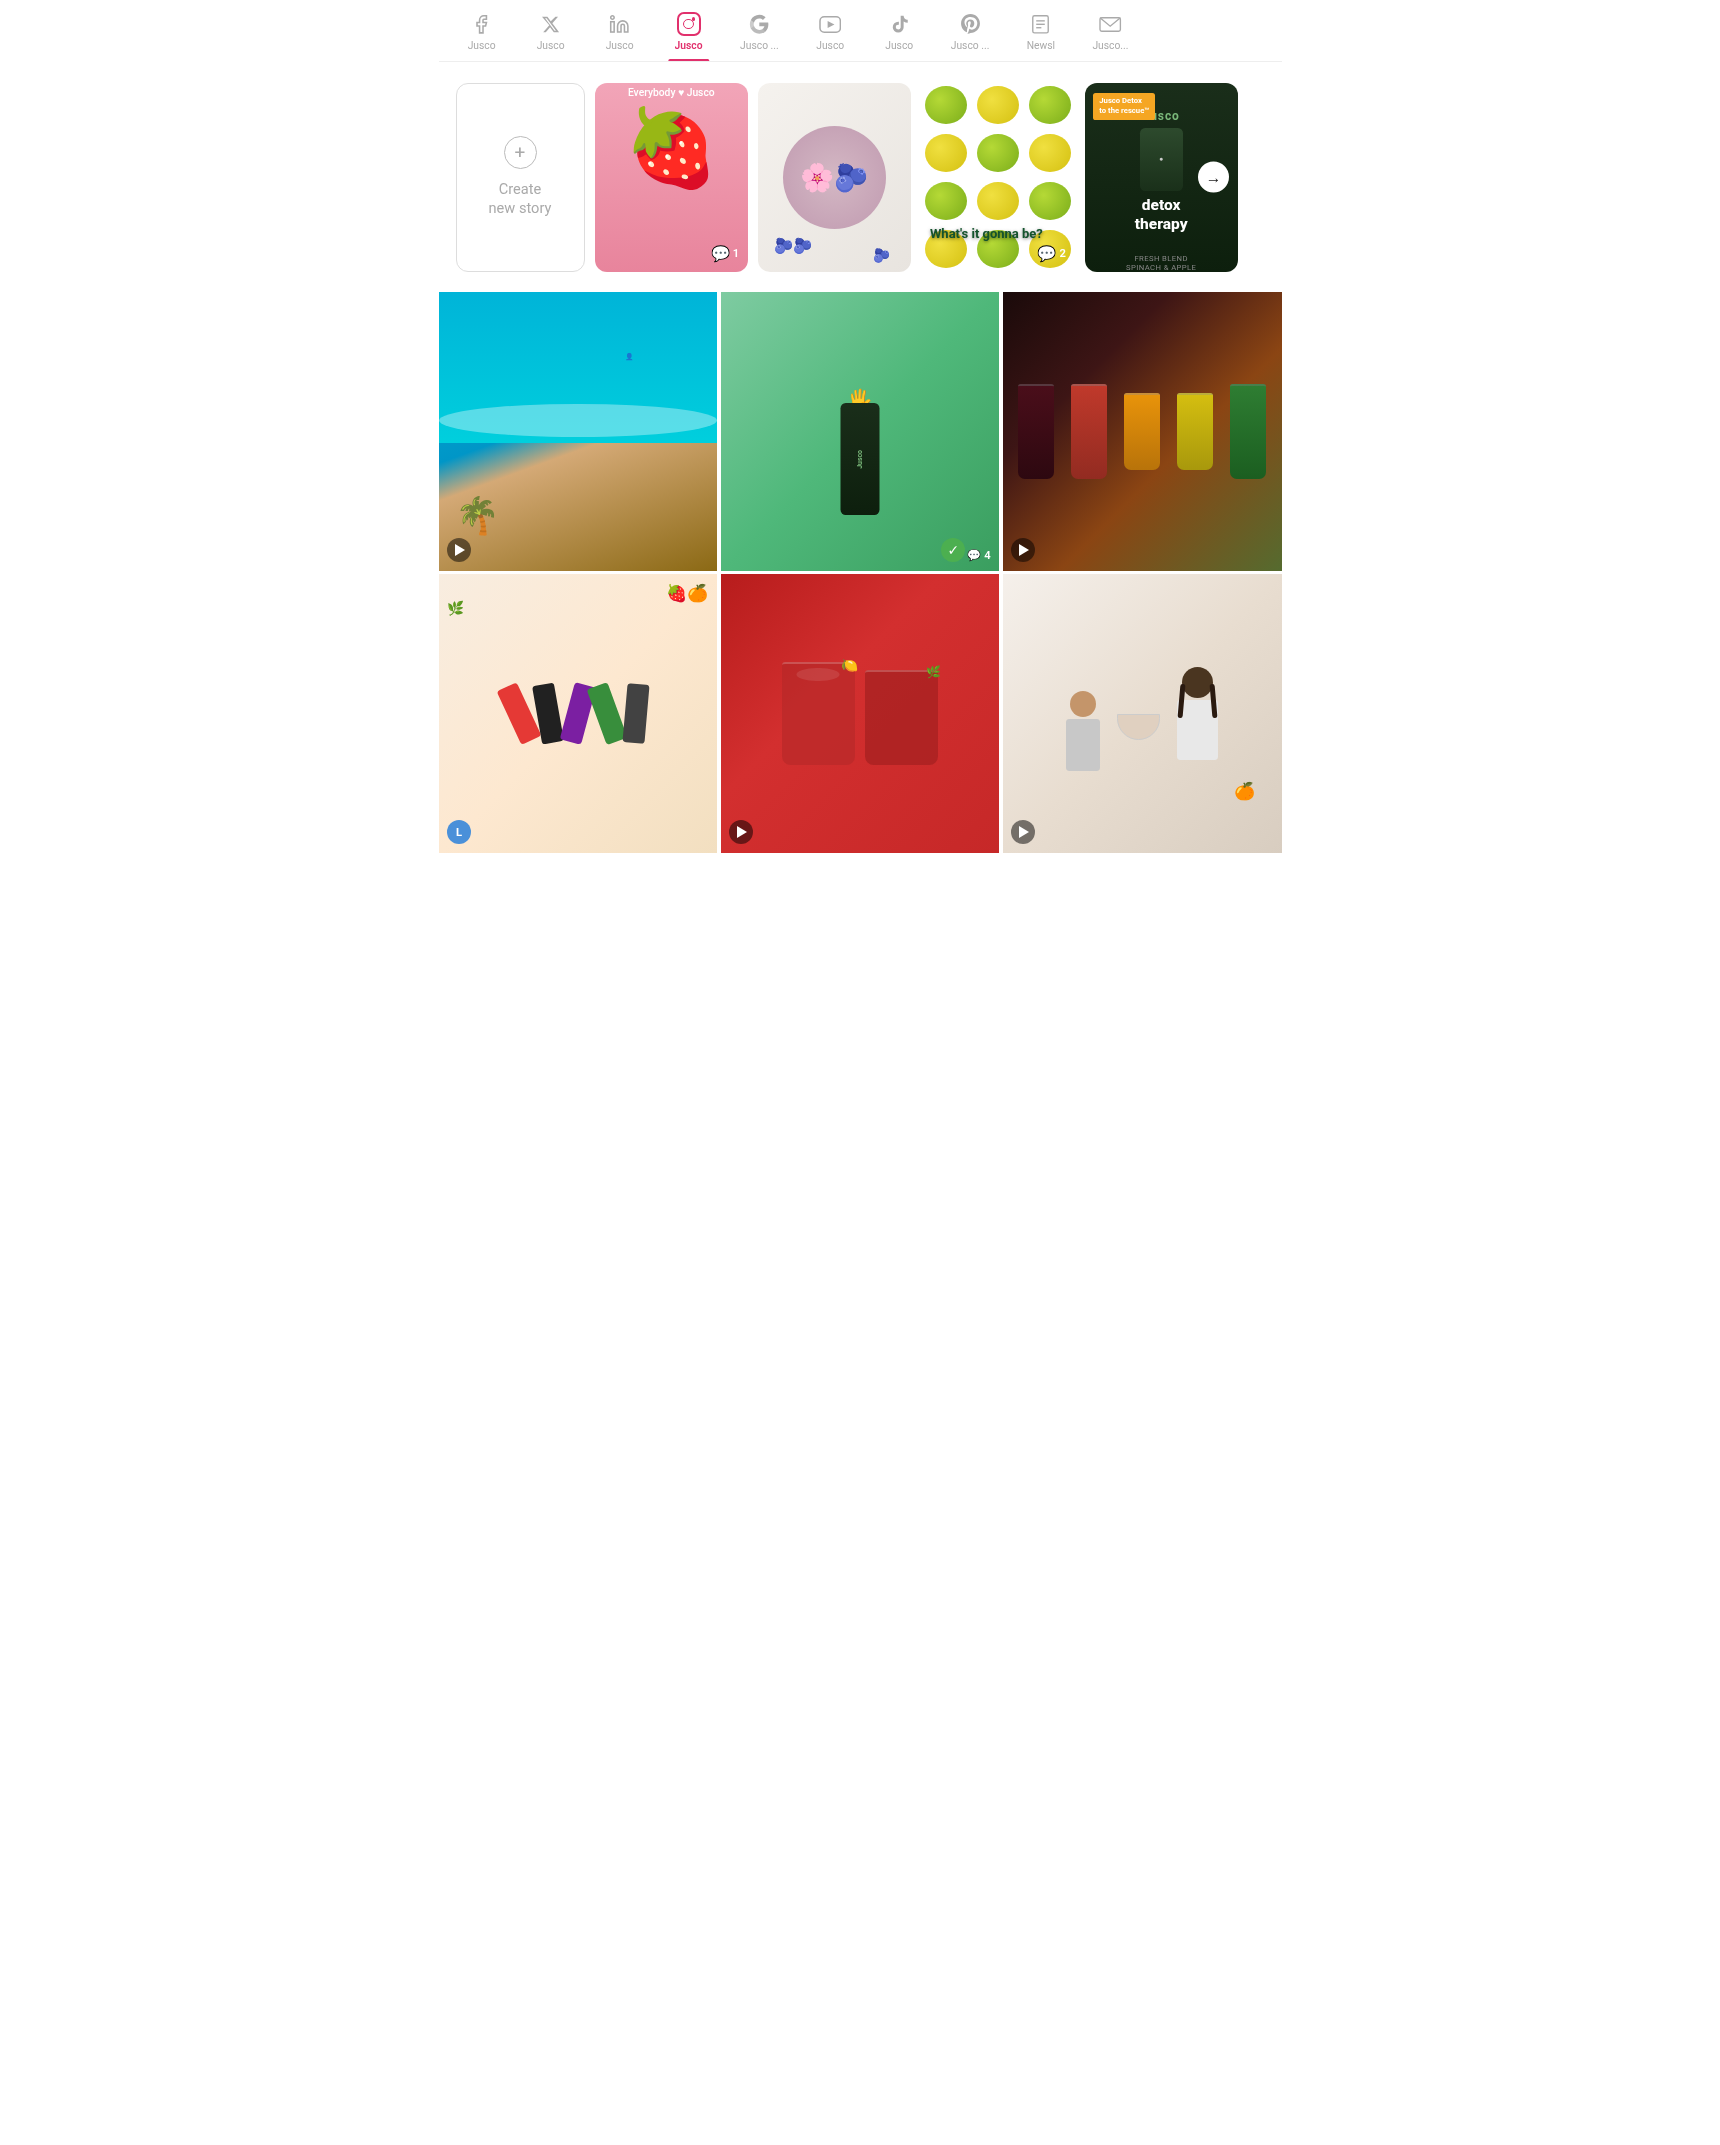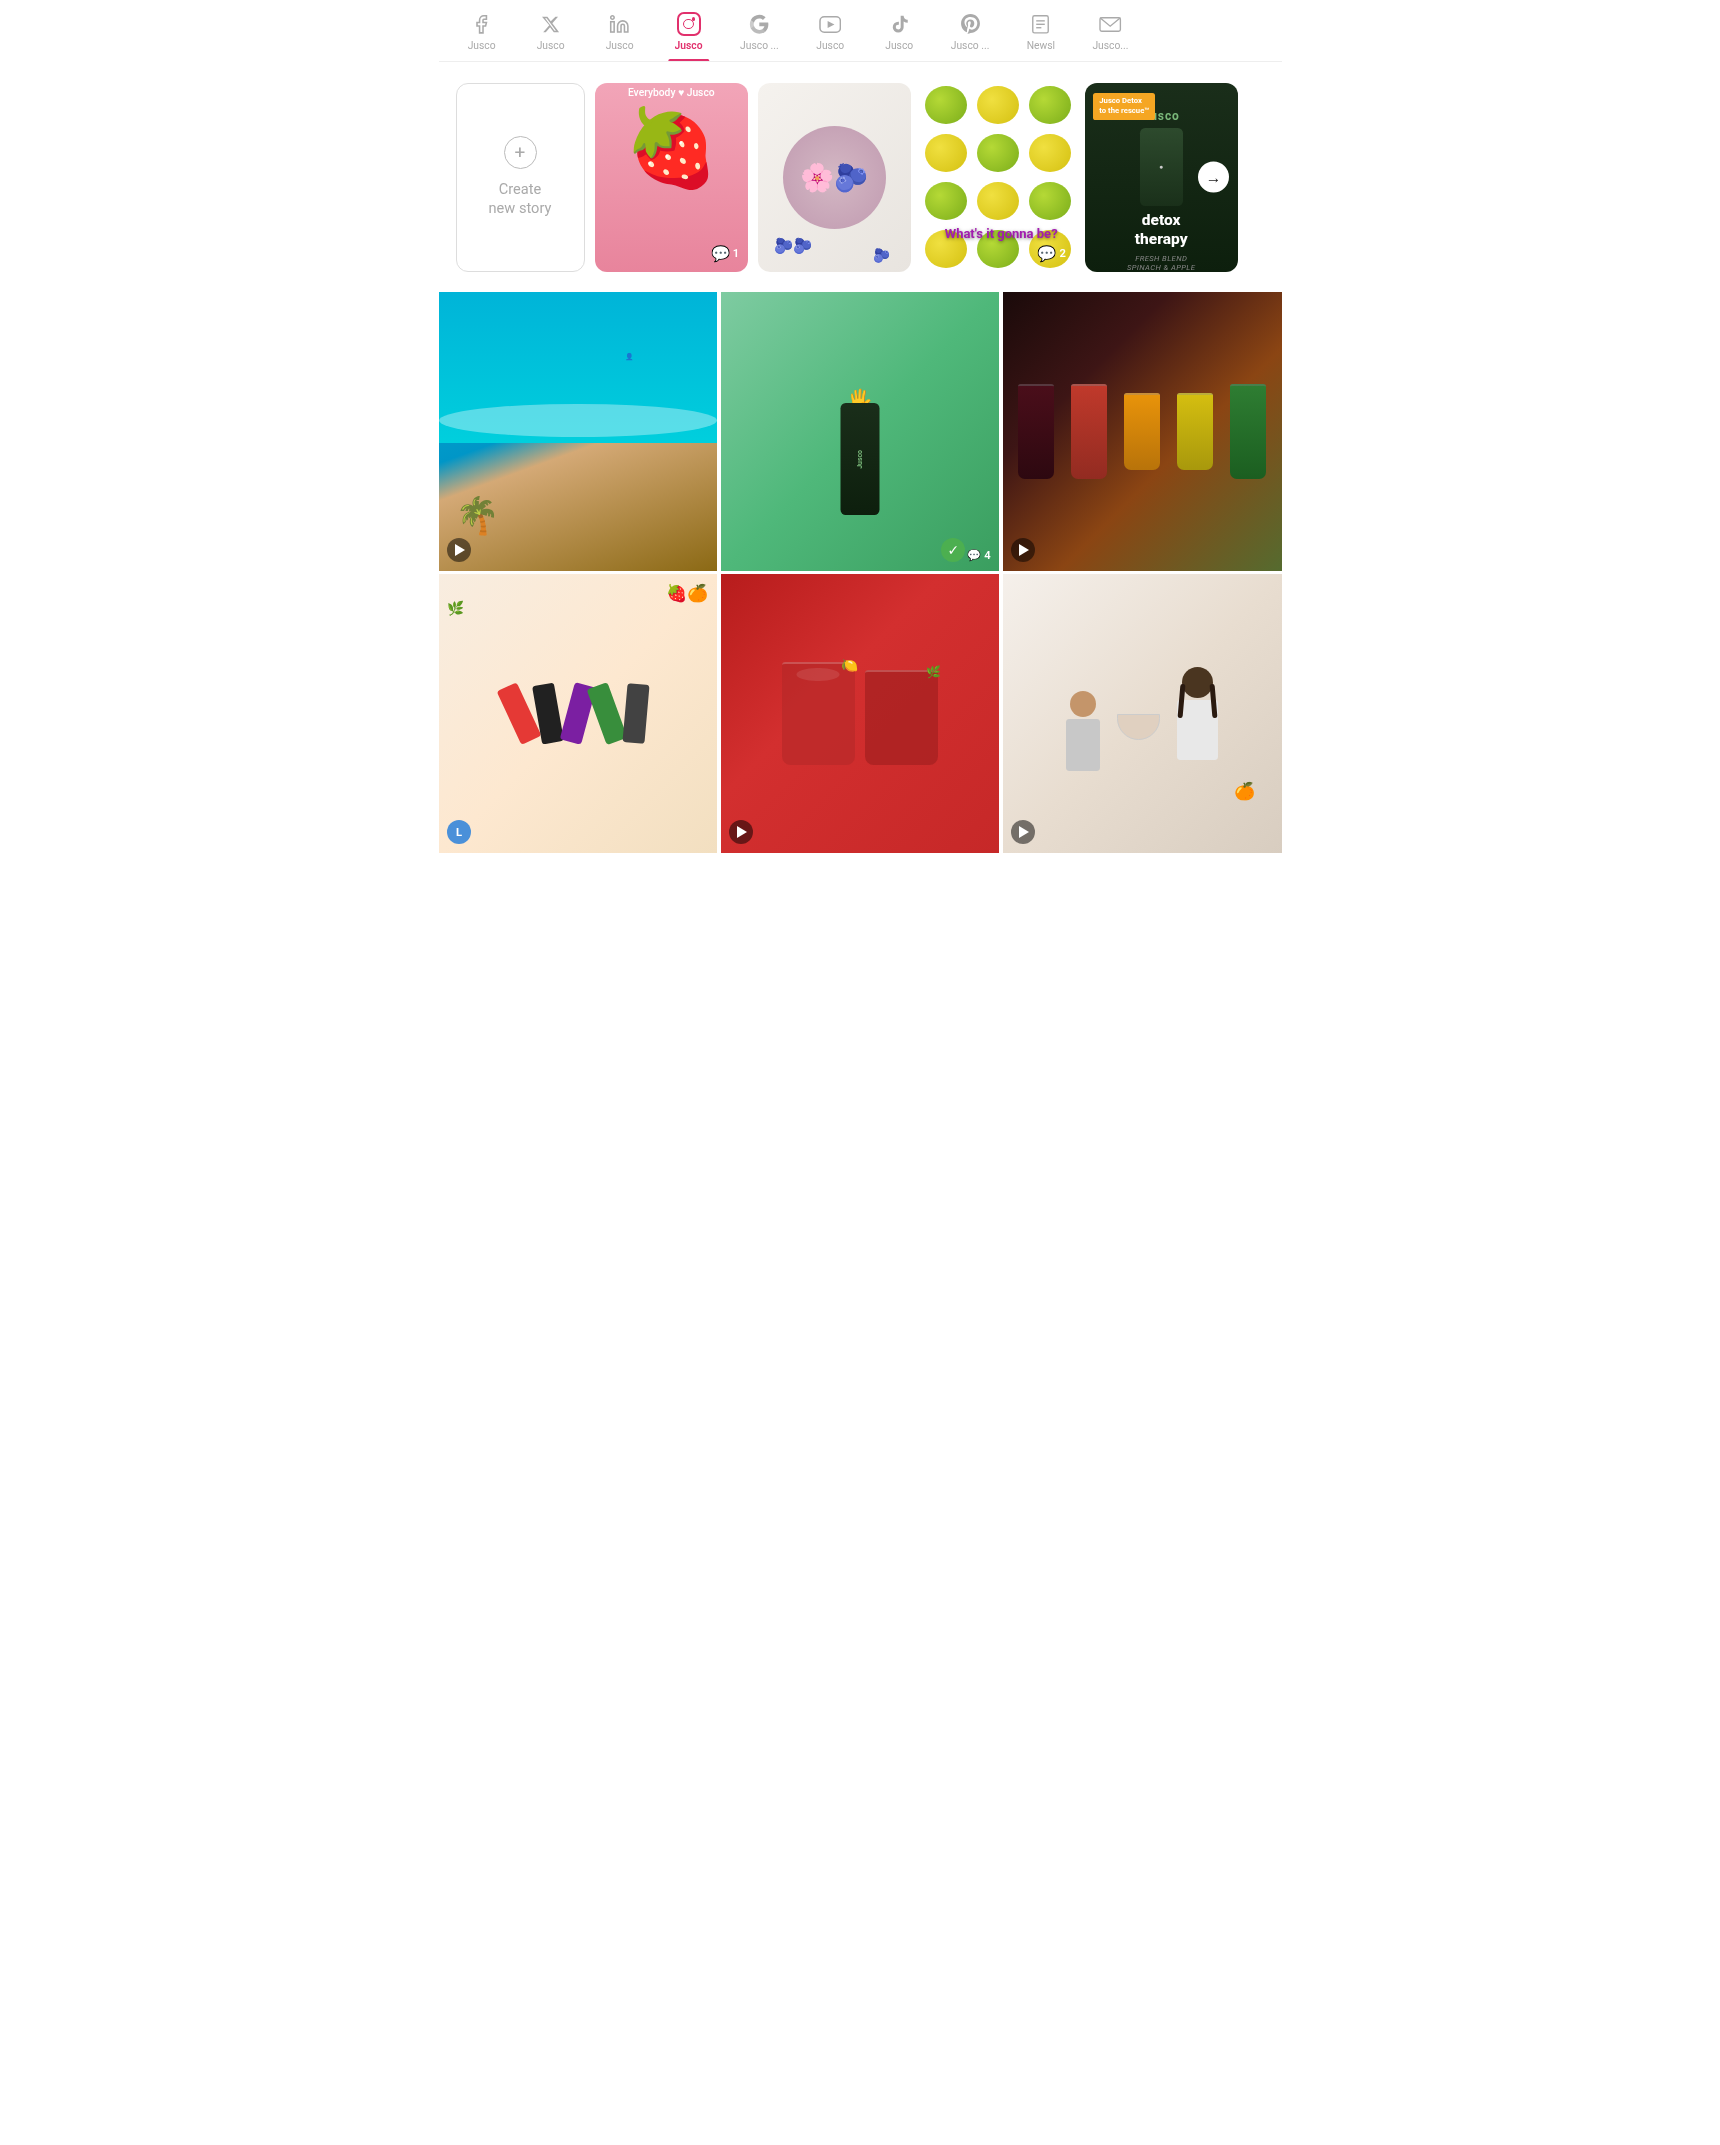--- a/index.html
+++ b/index.html
@@ -432,39 +432,39 @@
           <div class="fruit-cell fruit-lime"></div>
           <div class="fruit-cell fruit-lemon"></div>
           <div class="fruit-cell fruit-lime"></div>
           <div class="fruit-cell fruit-lemon"></div>
           <div class="fruit-cell fruit-lime"></div>
           <div class="fruit-cell fruit-lemon"></div>
           <div class="fruit-cell fruit-lime"></div>
           <div class="fruit-cell fruit-lemon"></div>
         </div>
 
-        <div style="position:absolute;bottom:31px;left:8.6px;right:2px;color:#a21caf;font-size:13px;font-weight:700;text-shadow:0 0.9px 3.4px rgba(0,0,0,0.5);text-align:center;">What's it gonna be?</div>
+        <div style="position:absolute;bottom:31px;left:8.6px;right:2px;color:#14532d;font-size:13px;font-weight:700;text-shadow:0 0.9px 3.4px rgba(0,0,0,0.5);">What's it gonna be?</div>
       </div>
       <div class="story-comment-badge">
         <span class="story-comment-icon">💬</span>
         <span>2</span>
       </div>
     </div>
 
     <div class="story-img-card">
       <div style="width:100%;height:100%;background:linear-gradient(180deg,#1a2e1a 0%,#0d1f0d 100%);position:relative;display:flex;flex-direction:column;align-items:center;justify-content:center;">
 
         <div style="position:absolute;top:10.3px;left:8.6px;background:#f5a623;color:#fff;font-size:7.7px;font-weight:700;padding:3.4px 6px;border-radius:2.6px;line-height:1.3;">Jusco Detox<br>to the rescue™</div>
 
         <div style="font-size:12px;color:#7ab87a;font-weight:700;letter-spacing:0.9px;margin-top:26px;">Jusco</div>
         <div style="width:43px;height:112px;background:linear-gradient(180deg,#2d4a2d,#1a301a);border-radius:5.2px;margin:5.2px 0;display:flex;align-items:center;justify-content:center;">
           <div style="color:#ccc;font-size:6.9px;text-align:center;padding:3.4px;">●</div>
         </div>
         <div style="color:#fff;font-size:15.5px;font-weight:800;text-align:center;line-height:1.2;">detox<br>therapy</div>
-        <div style="color:#888;font-size:7.7px;text-align:center;margin-top:5px;letter-spacing:0.4px;font-style:italic;">FRESH BLEND<br>SPINACH &amp; APPLE</div>
+        <div style="color:#888;font-size:7.7px;text-align:center;margin-top:20px;letter-spacing:0.4px;">FRESH BLEND<br>SPINACH &amp; APPLE</div>
 
         <div class="story-arrow-btn">→</div>
       </div>
     </div>
 
   </div>
 </section>
 
 <div class="posts-grid">
 

